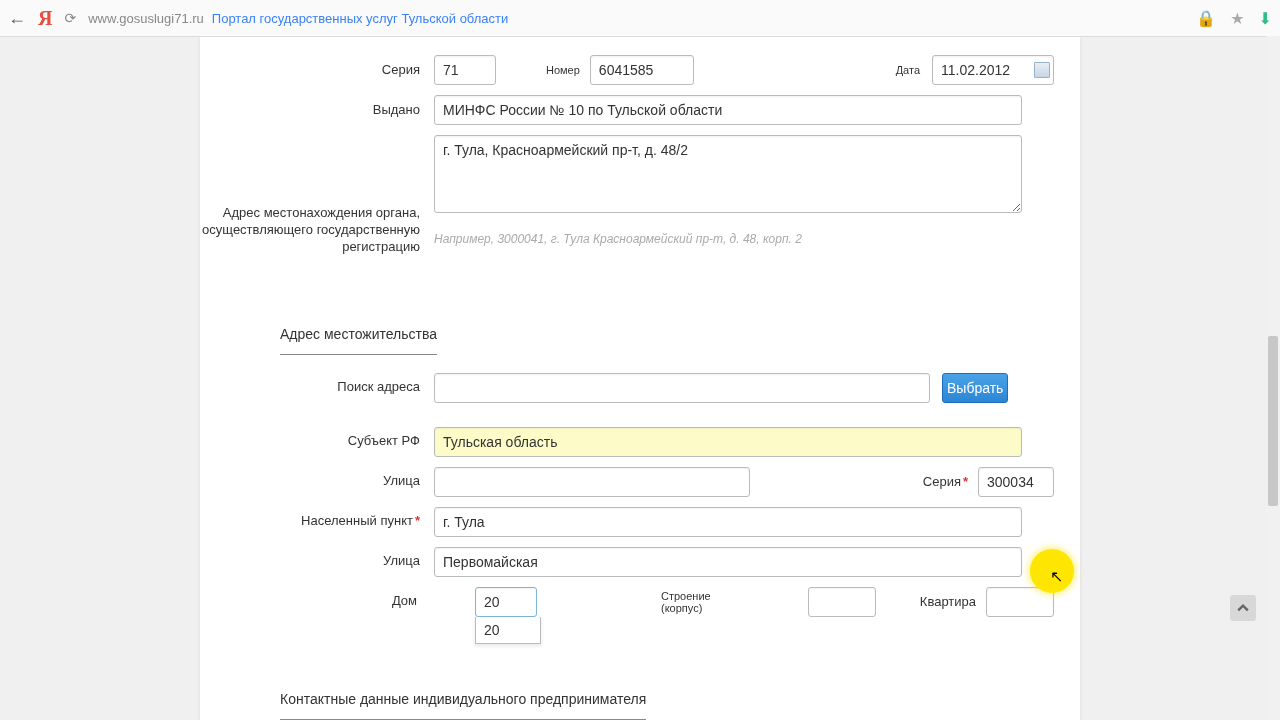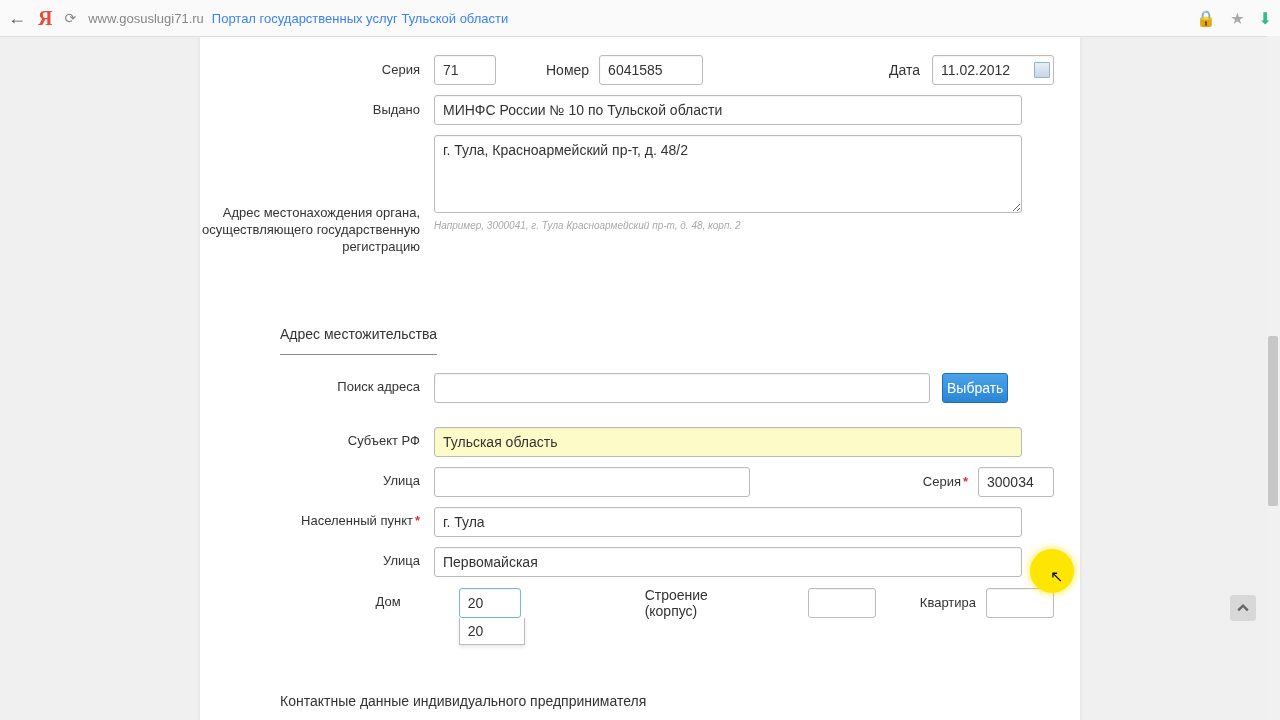--- a/index.html
+++ b/index.html
@@ -14,23 +14,23 @@
 .bar-icons{display:flex;align-items:center;gap:14px;color:#aaa;font-size:16px;}
 .page{position:relative;width:100%;height:684px;overflow:hidden;}
 .content-wrap{width:880px;margin:0 auto;background:#fff;min-height:684px;box-shadow:0 0 3px rgba(0,0,0,.1);padding-top:18px;position:relative;}
 .form-row{display:flex;align-items:center;margin-bottom:10px;}
 .label-col{width:220px;text-align:right;padding-right:14px;color:#333;font-size:13px;line-height:1.3;}
 .input{border:1px solid #bbb;border-radius:3px;padding:6px 8px;font-size:14px;color:#333;box-shadow:inset 0 1px 2px rgba(0,0,0,.06);background:#fff;}
 .small{width:44px;}
 .med{width:86px;}
 .wide{width:570px;}
 .textarea{width:570px;height:64px;resize:both;font-family:inherit;}
-.hint{font-size:10px;font-style:italic;color:#aaa;margin-top:4px;}
+.hint{font-size:12px;font-style:italic;color:#aaa;margin-top:16px;}
 .top-triple{padding-left:0;justify-content:center;}
-.sub-label{font-size:14px;color:#333;margin:0 10px 0 20px;}
+.sub-label{font-size:11px;color:#333;margin:0 10px 0 20px;}
 .date-wrap{display:flex;align-items:center;margin-left:auto;margin-right:26px;}
 .date-input{position:relative;display:inline-block;}
 .cal-icon{position:absolute;right:4px;top:50%;transform:translateY(-50%);width:14px;height:14px;background:linear-gradient(#e8eef5,#c8d6e6);border:1px solid #98b2cc;border-radius:1px;}
 .section-title{display:inline-block;font-size:14px;color:#333;border-bottom:1px solid #888;margin:60px 0 18px 80px;padding-bottom:12px;}
 .section-title.small-margin{margin-top:24px;}
 .btn{background:linear-gradient(#4aa3e8,#2a86d6);color:#fff;border:1px solid #1f6fb8;border-radius:3px;padding:6px 4px;font-size:14px;cursor:pointer;}
 .req{color:#d33;font-weight:bold;margin-left:2px;}
 .hl{background:#fdfcc9;}
 .autocomplete{position:absolute;border:1px solid #bbb;border-top:none;background:#fff;font-size:14px;padding:5px 8px;width:48px;box-shadow:0 2px 4px rgba(0,0,0,.1);}
 

